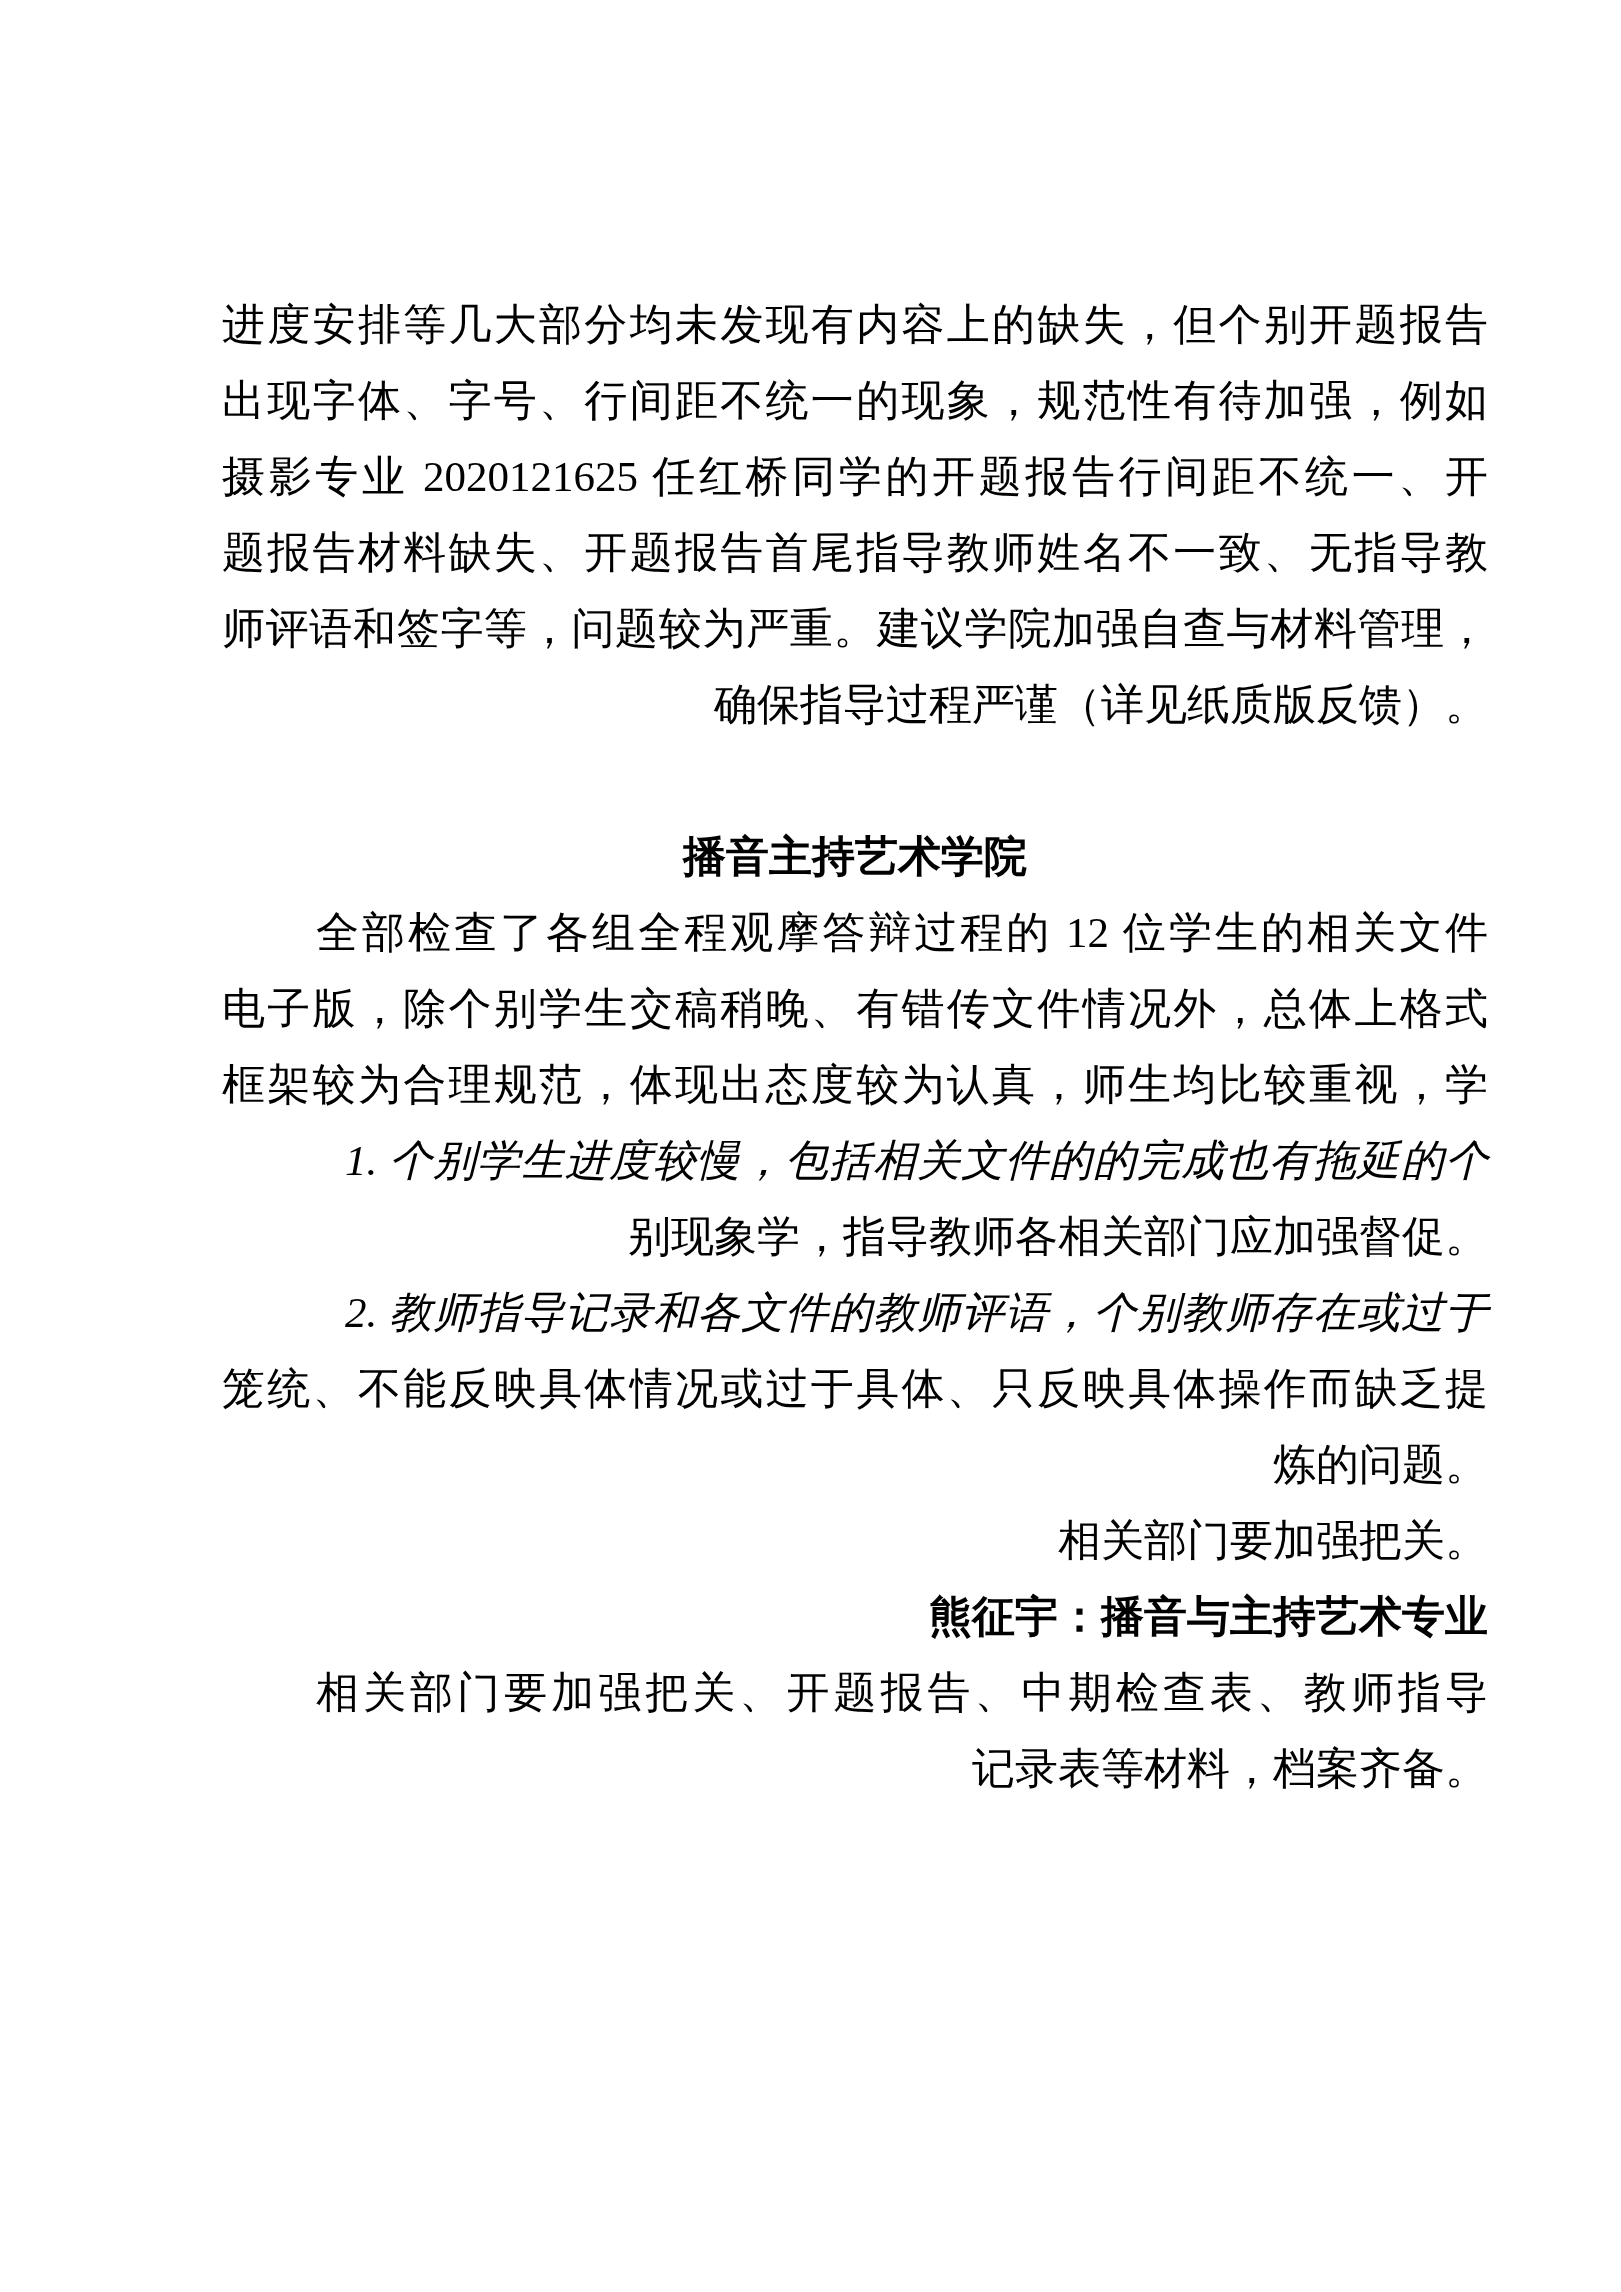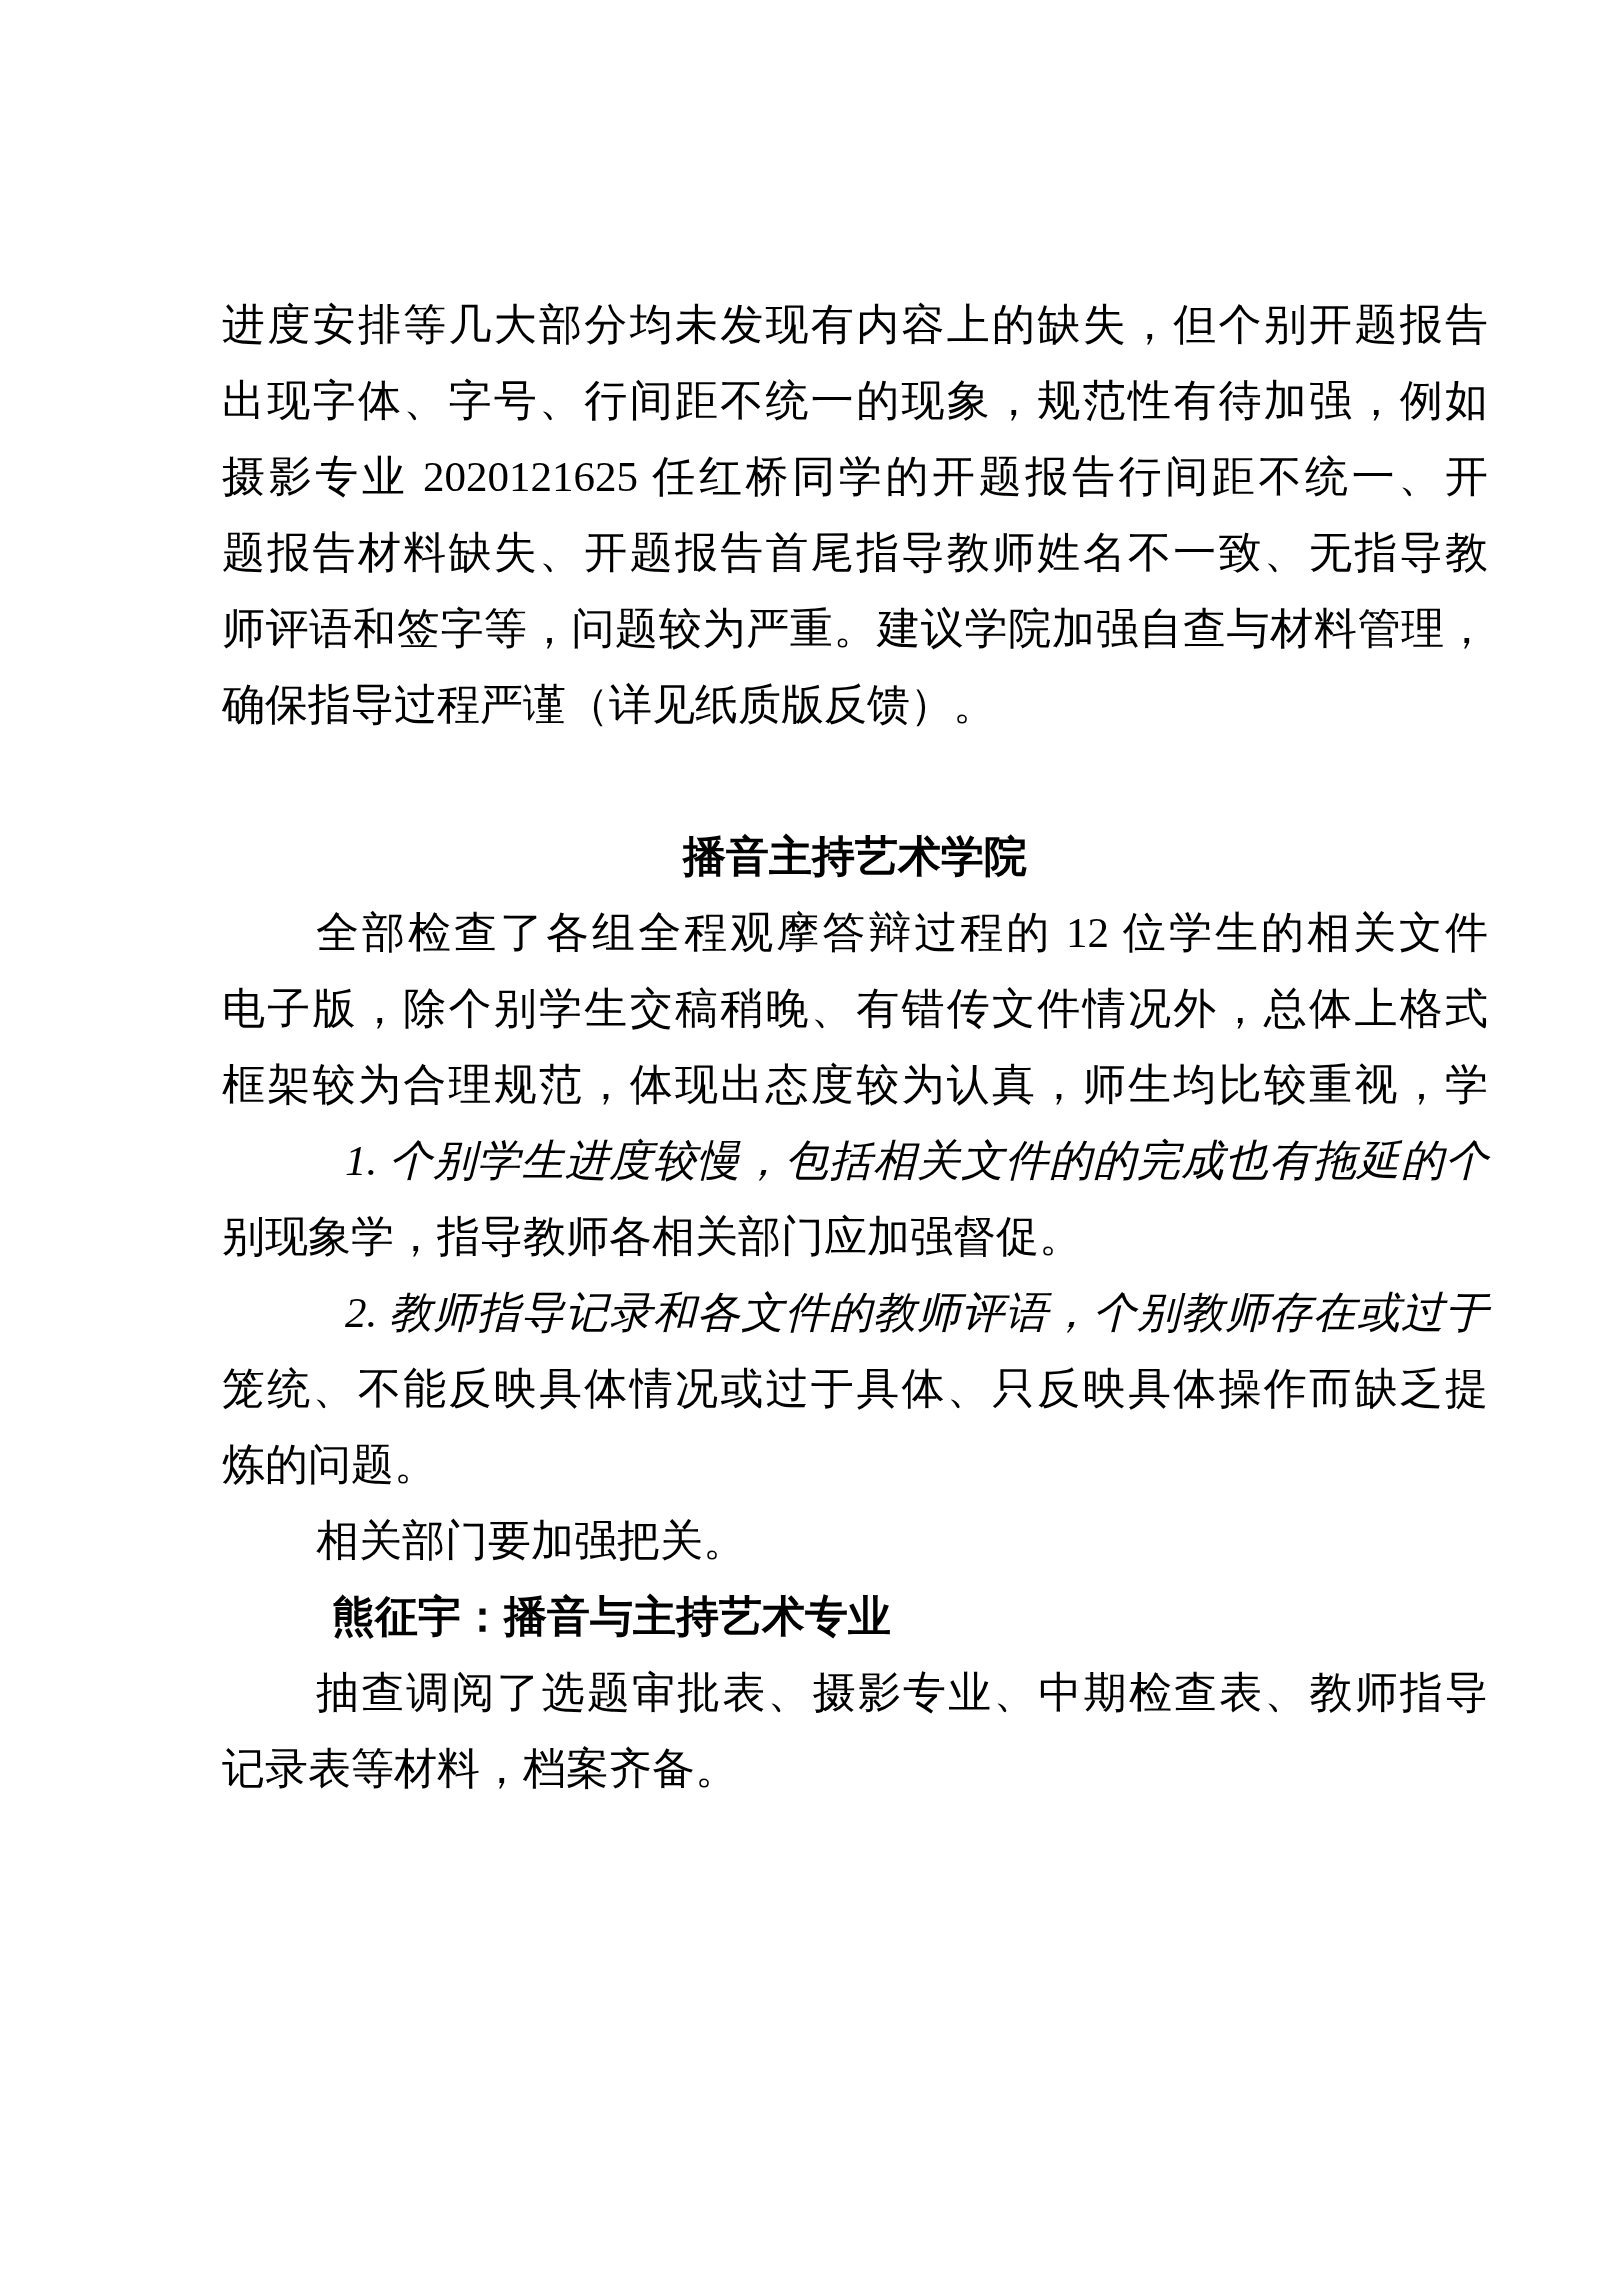--- a/index.html
+++ b/index.html
@@ -21,21 +21,21 @@
     position: absolute;
     left: 203px;
     top: 287px;
     width: 1266px;
   }
   .line {
     height: 76px;
     line-height: 76px;
     font-size: 43px;
     white-space: nowrap;
-    text-align: left;
+    text-align: right;
   }
   .line.fill {
     white-space: normal;
     text-align: justify;
     text-align-last: justify;
     text-justify: inter-character;
   }
   .blank { height: 76px; }
   .center-bold {
     text-align: right;
@@ -77,18 +77,18 @@
     <div class="line fill indent-2">全部检查了各组全程观摩答辩过程的 12 位学生的相关文件</div>
     <div class="line fill">电子版，除个别学生交稿稍晚、有错传文件情况外，总体上格式</div>
     <div class="line fill">框架较为合理规范，体现出态度较为认真，师生均比较重视，学</div>
     <div class="line fill indent-num">1. 个别学生进度较慢，包括相关文件的的完成也有拖延的个</div>
     <div class="line">别现象学，指导教师各相关部门应加强督促。</div>
     <div class="line fill indent-num">2. 教师指导记录和各文件的教师评语，个别教师存在或过于</div>
     <div class="line fill">笼统、不能反映具体情况或过于具体、只反映具体操作而缺乏提</div>
     <div class="line">炼的问题。</div>
     <div class="line indent-2">相关部门要加强把关。</div>
     <div class="line bold indent-xz">熊征宇：播音与主持艺术专业</div>
-    <div class="line fill indent-2">抽查调阅了选题审批表、摄影专业、中期检查表、教师指导</div>
+    <div class="line fill indent-2">相关部门要加强把关、开题报告、中期检查表、教师指导</div>
     <div class="line">记录表等材料，档案齐备。</div>
   </div>
   <div class="page-number">– 14 –</div>
 </div>
 
 
 </body></html>

